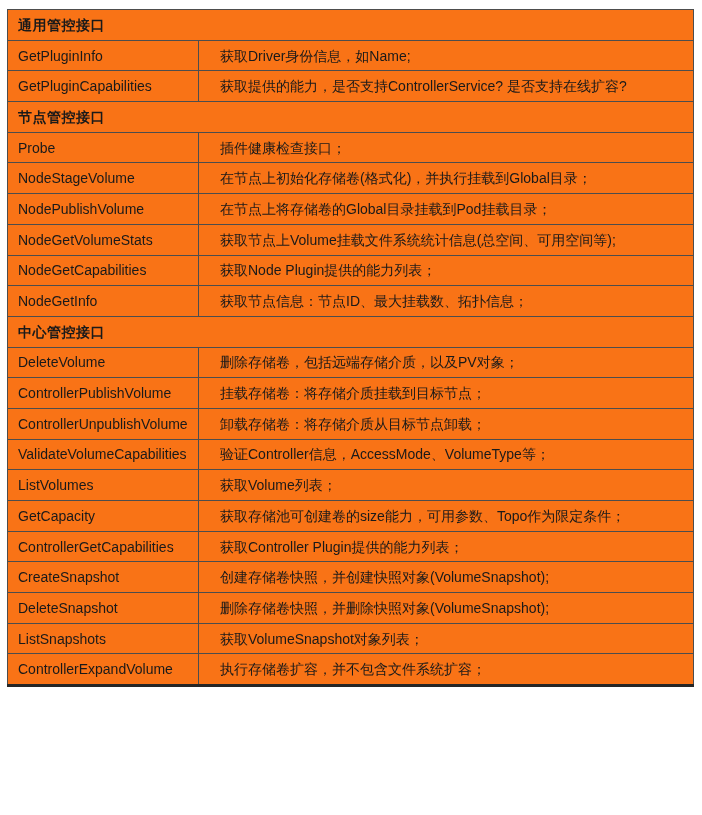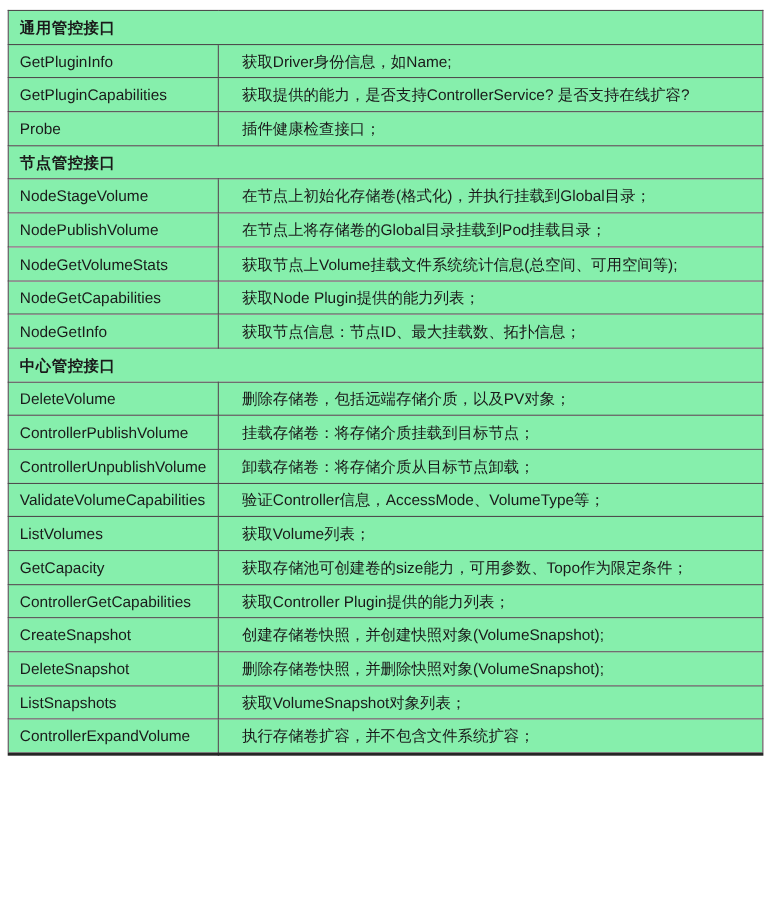--- a/index.html
+++ b/index.html
@@ -35,21 +35,21 @@
   col.col-desc { width: auto; }
   td {
     border: 1px solid #4d4d4d;
     height: 29.7px;
     font-size: 14px;
     line-height: 1;
     padding: 0 6px 0 10px;
     white-space: nowrap;
     overflow: hidden;
     vertical-align: middle;
-    background: #86efac;
+    background: #f97316;
   }
   td.section-header {
     font-weight: bold;
     letter-spacing: 0.5px;
   }
   td.desc-cell {
     padding-left: 21px;
   }
 </style>
 </head>
@@ -67,25 +67,25 @@
         </tr>
         <tr>
           <td class="api-cell">GetPluginInfo</td>
           <td class="desc-cell">获取Driver身份信息，如Name;</td>
         </tr>
         <tr>
           <td class="api-cell">GetPluginCapabilities</td>
           <td class="desc-cell">获取提供的能力，是否支持ControllerService? 是否支持在线扩容?</td>
         </tr>
         <tr>
+          <td colspan="2" class="section-header">节点管控接口</td>
+        </tr>
+        <tr>
           <td class="api-cell">Probe</td>
           <td class="desc-cell">插件健康检查接口；</td>
-        </tr>
-        <tr>
-          <td colspan="2" class="section-header">节点管控接口</td>
         </tr>
         <tr>
           <td class="api-cell">NodeStageVolume</td>
           <td class="desc-cell">在节点上初始化存储卷(格式化)，并执行挂载到Global目录；</td>
         </tr>
         <tr>
           <td class="api-cell">NodePublishVolume</td>
           <td class="desc-cell">在节点上将存储卷的Global目录挂载到Pod挂载目录；</td>
         </tr>
         <tr>

